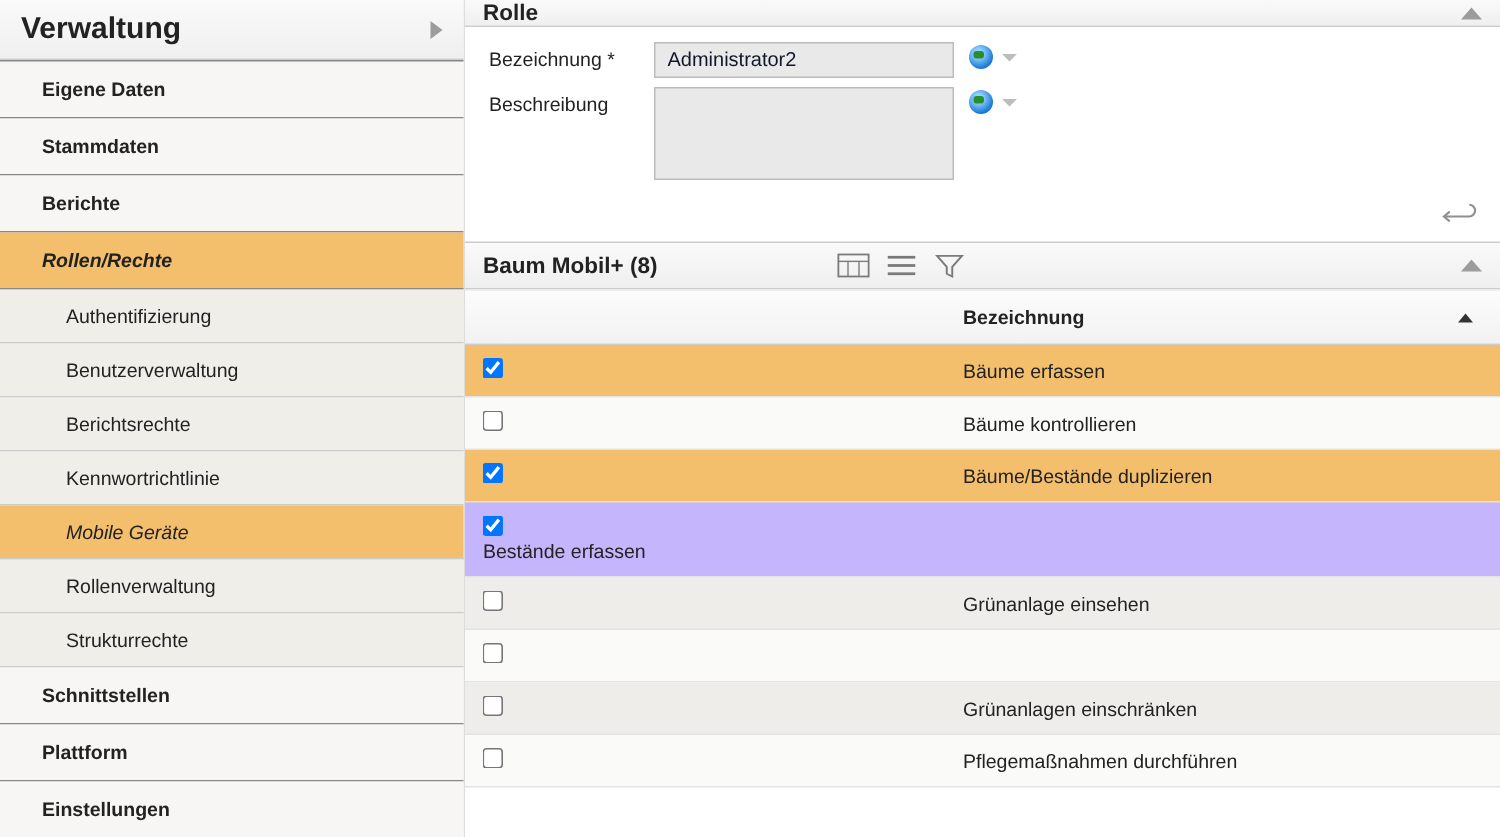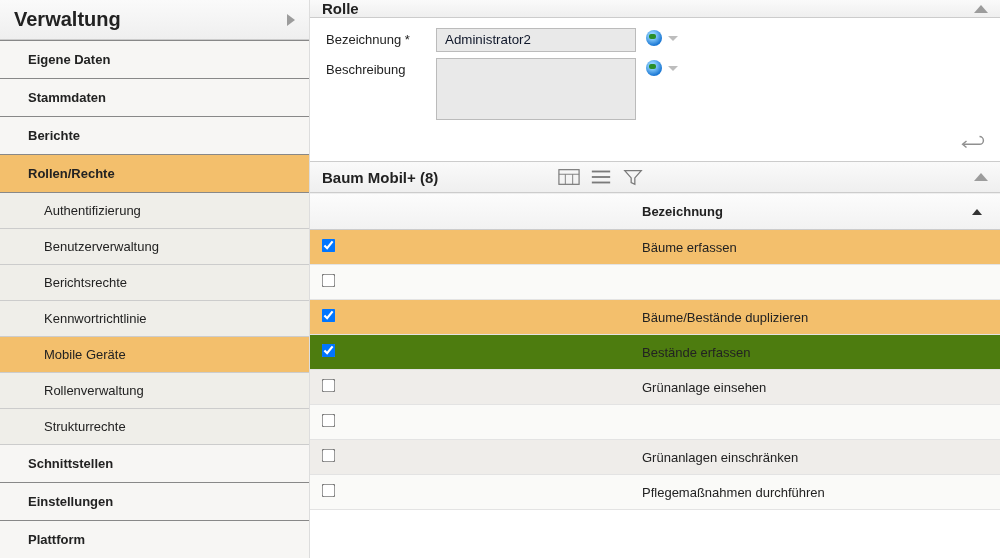--- a/index.html
+++ b/index.html
@@ -23,20 +23,21 @@
     background: #f7f6f4; font-weight: bold;
   }
   .sb-item.first { border-top: 1px solid #888; }
   .sb-sub {
     padding: 10px 16px 10px 44px; cursor: pointer;
     border-bottom: 1px solid #ccc;
     background: #efeee9; font-weight: normal;
   }
   .sb-item.active, .sb-sub.active {
     background: #f3bf6c;
+    font-style: italic;
   }
 
   
   .main { flex: 1; display: flex; flex-direction: column; }
 
   .section-header {
     display: flex; align-items: center; justify-content: space-between;
     padding: 0 12px; font-weight: bold; font-size: 15px;
     background: linear-gradient(#fafafa,#efefef); border-bottom: 1px solid #ccc;
   }
@@ -98,21 +99,21 @@
   }
 
   .grid-row {
     display:flex; padding: 9px 12px;
     border-bottom:1px solid #e3e3e3;
   }
   .grid-row .col-chk input { transform: scale(1.05); }
   .grid-row.even { background:#efedea; }
   .grid-row.odd  { background:#fafaf8; }
   .grid-row.sel-strong { background:#f3bf6c; }
-  .grid-row.sel-light  { background:#4d7c0f; }
+  .grid-row.sel-light  { background:#c4b5fd;flex-direction:column; }
 </style>
 </head>
 <body>
 
 <div class="sidebar">
   <div class="sb-header">
     <span>Verwaltung</span>
     <span class="chevron-right"></span>
   </div>
   <div class="sb-item first"><span>Eigene Daten</span></div>
@@ -120,22 +121,22 @@
   <div class="sb-item"><span>Berichte</span></div>
   <div class="sb-item active"><span>Rollen/Rechte</span></div>
     <div class="sb-sub"><span>Authentifizierung</span></div>
     <div class="sb-sub"><span>Benutzerverwaltung</span></div>
     <div class="sb-sub"><span>Berichtsrechte</span></div>
     <div class="sb-sub"><span>Kennwortrichtlinie</span></div>
     <div class="sb-sub active"><span>Mobile Geräte</span></div>
     <div class="sb-sub"><span>Rollenverwaltung</span></div>
     <div class="sb-sub"><span>Strukturrechte</span></div>
   <div class="sb-item"><span>Schnittstellen</span></div>
+  <div class="sb-item"><span>Plattform</span></div>
   <div class="sb-item"><span>Einstellungen</span></div>
-  <div class="sb-item"><span>Plattform</span></div>
 </div>
 
 <div class="main">
 
   <div class="section-header">
     <span>Rolle</span>
     <span class="chevron-up"></span>
   </div>
   <div class="form">
     <div class="form-row">
@@ -202,20 +203,23 @@
 
   <div id="grid-body">
       <div class="grid-row sel-strong">
         <div class="col-chk"><input type="checkbox" checked="" style=""></div>
         <div class="col-label">
           <span>Bäume erfassen</span>
         </div>
       </div>
       <div class="grid-row odd">
         <div class="col-chk"><input type="checkbox" style=""></div>
+        <div class="col-label">
+          <span>Bäume kontrollieren</span>
+        </div>
       </div>
       <div class="grid-row sel-strong">
         <div class="col-chk"><input type="checkbox" checked="" style=""></div>
         <div class="col-label">
           <span>Bäume/Bestände duplizieren</span>
         </div>
       </div>
       <div class="grid-row sel-light">
         <div class="col-chk"><input type="checkbox" checked="" style=""></div>
         <div class="col-label">

